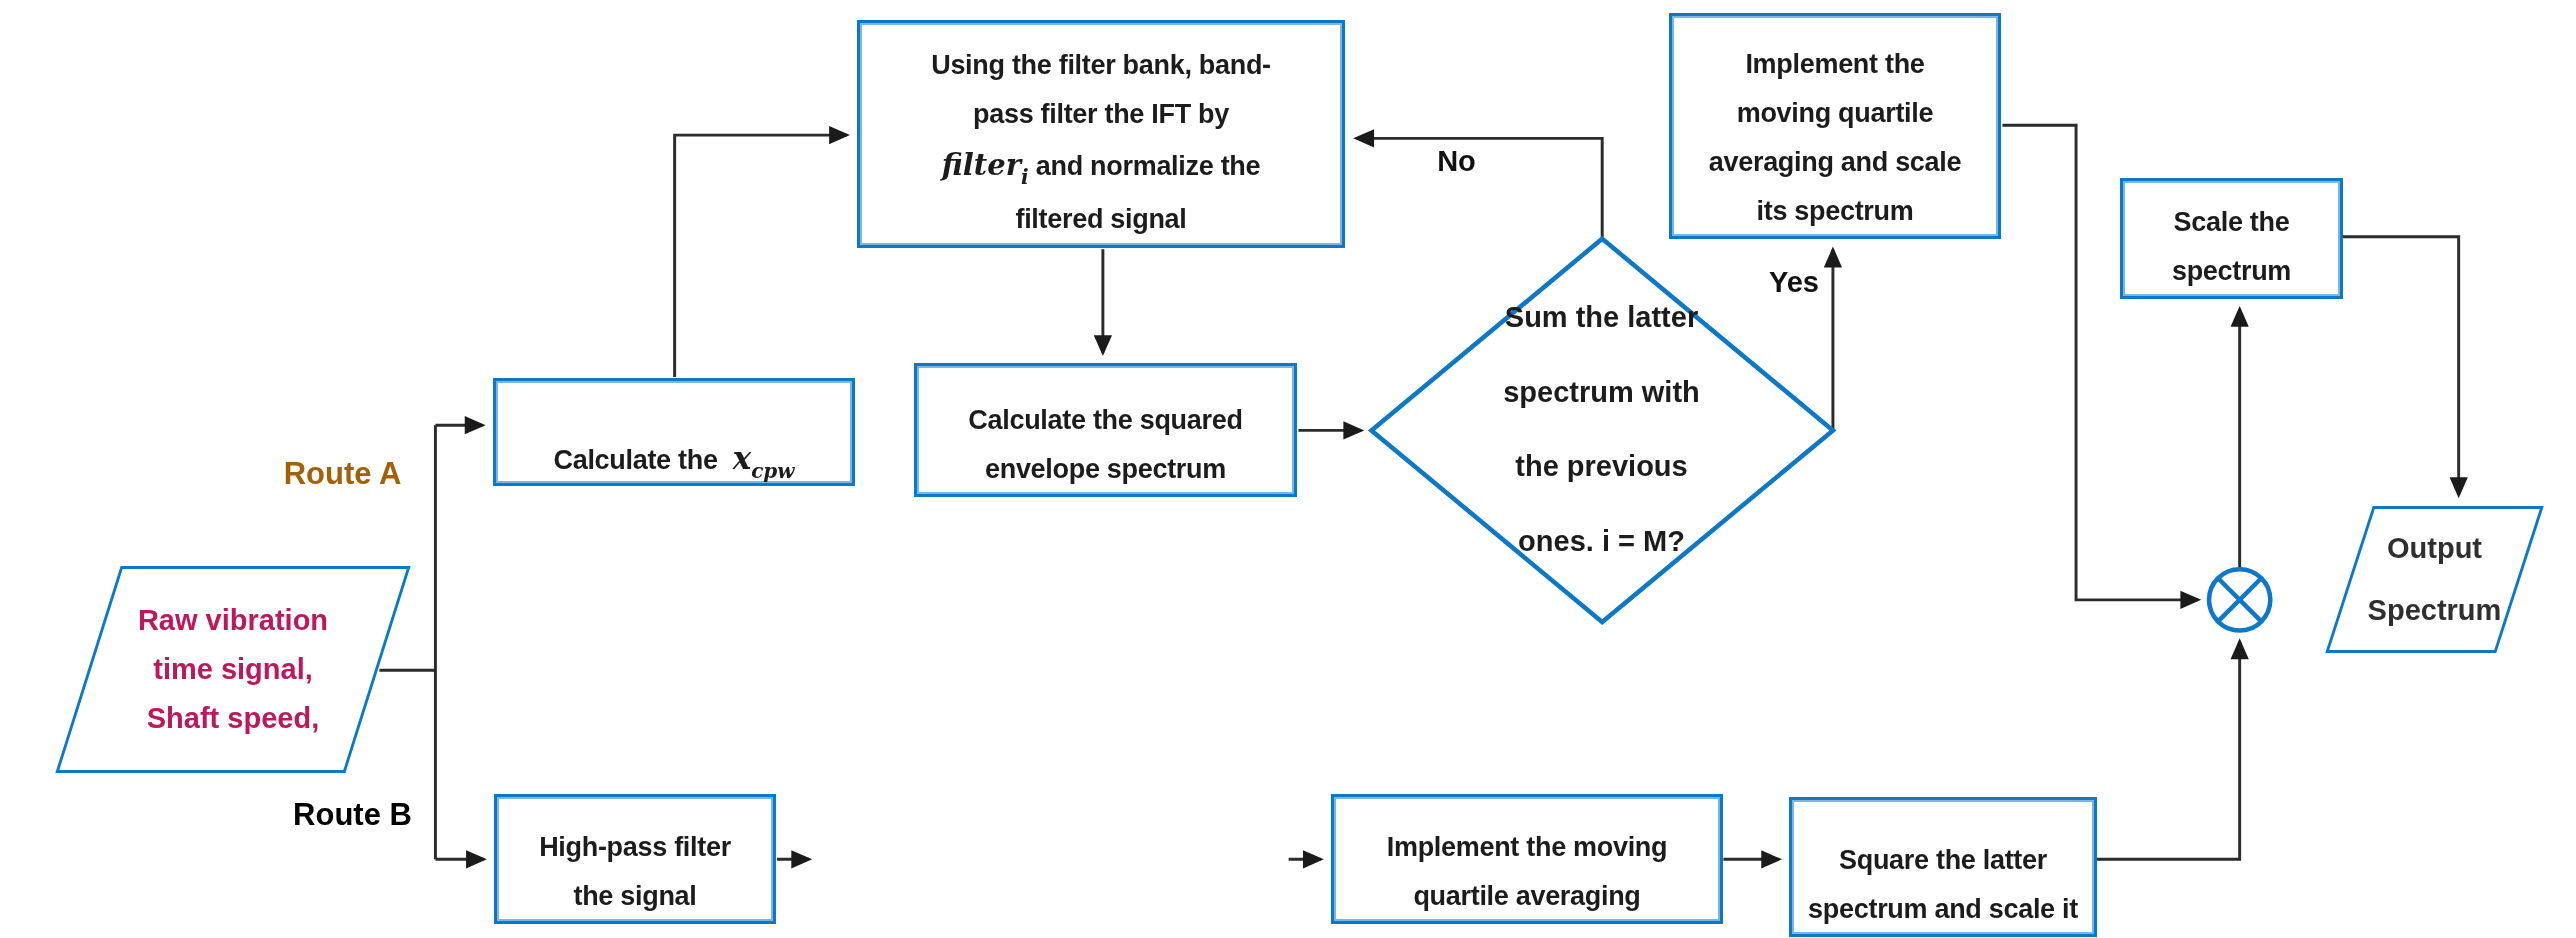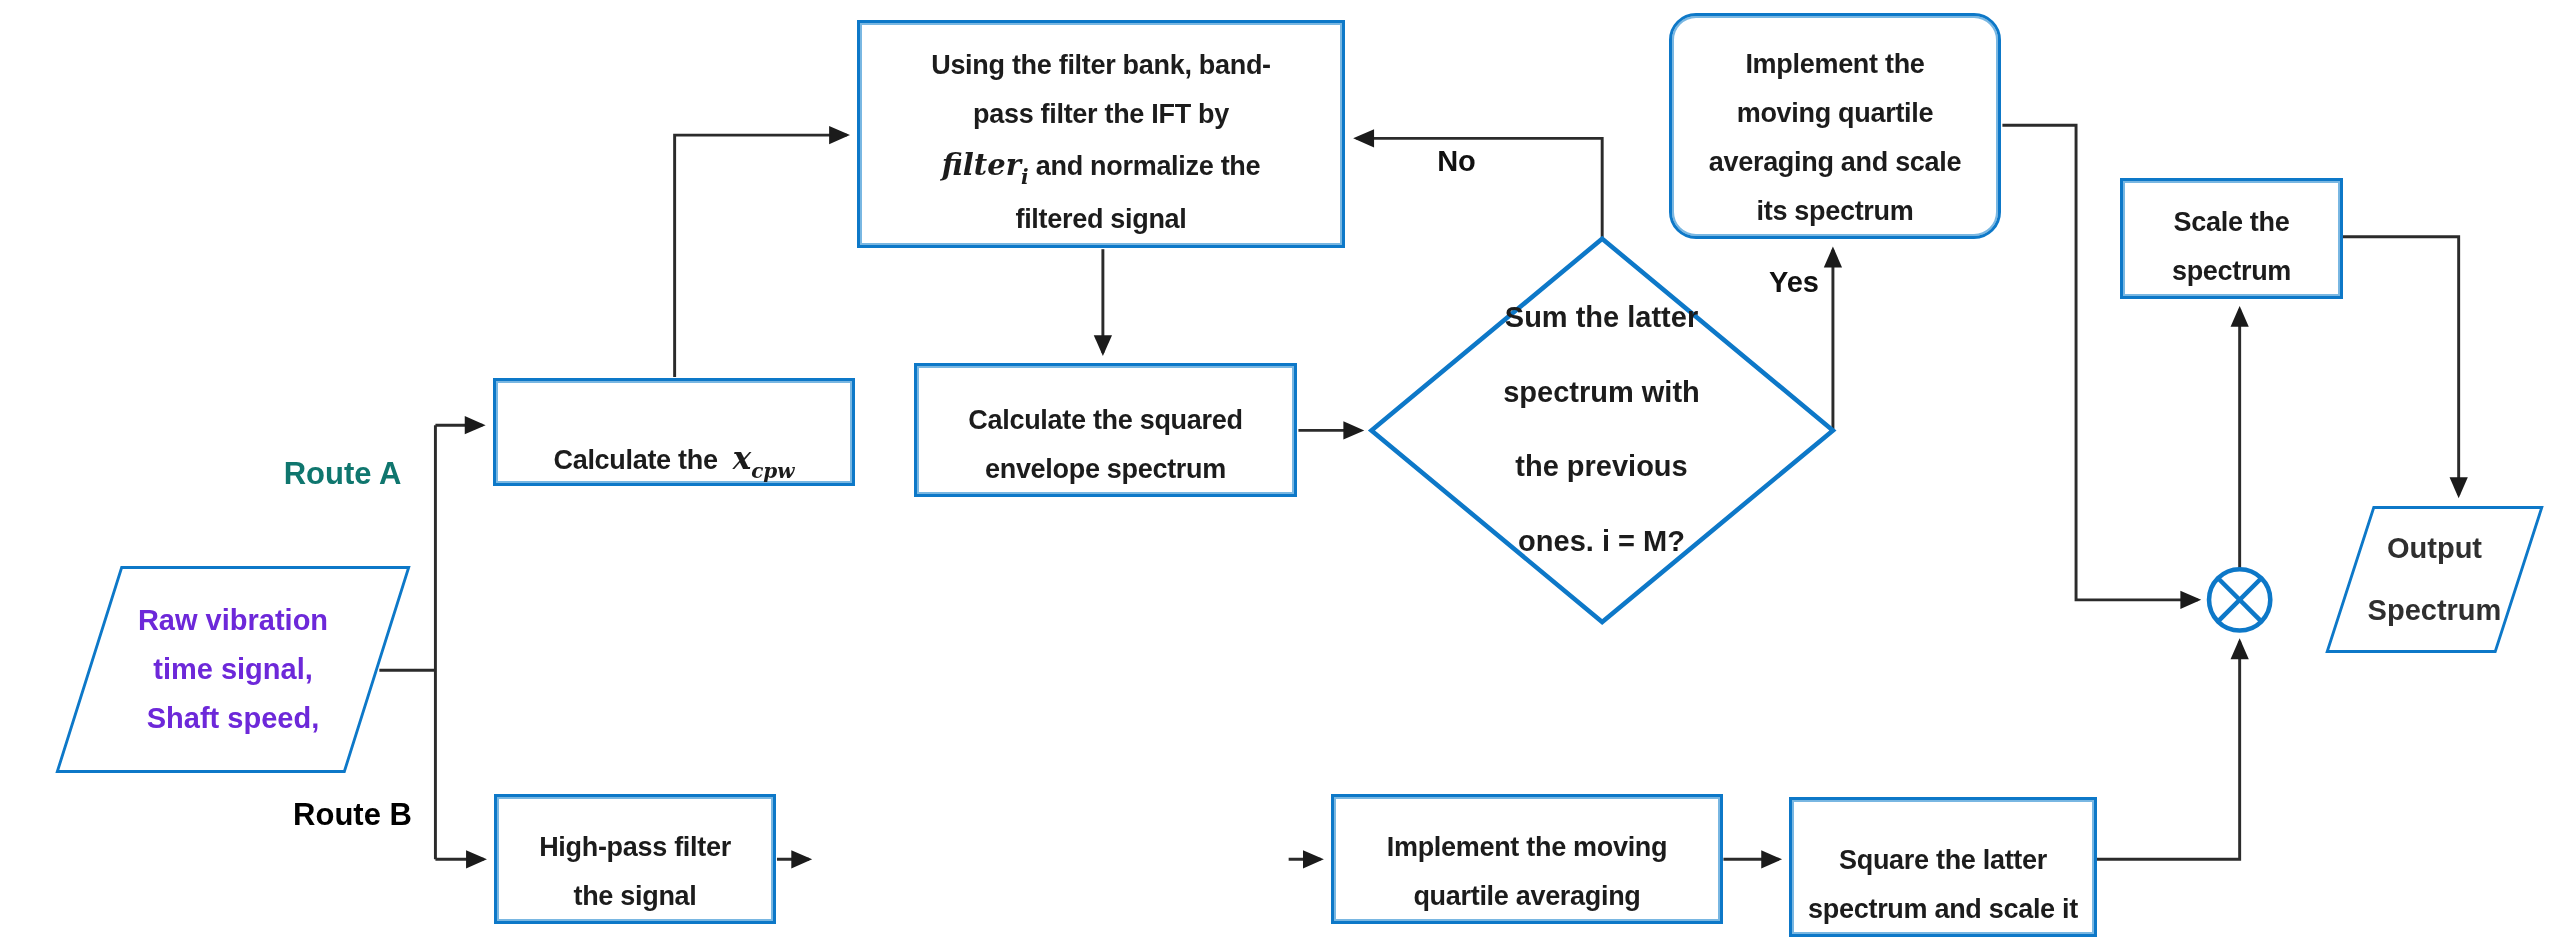--- a/index.html
+++ b/index.html
@@ -19,21 +19,21 @@
   .mvar{font-family:"DejaVu Serif",serif;font-style:italic;font-weight:700;font-size:31px;letter-spacing:0;}
   .msub{font-family:"DejaVu Serif",serif;font-style:italic;font-weight:700;font-size:20px;vertical-align:-9px;letter-spacing:0;}
   .para-wrap{position:absolute;z-index:2;}
   .para-bg{
     position:absolute;left:0;top:0;right:0;bottom:0;background:#fff;
     border:3.9px solid #0d78c8;box-sizing:border-box;
   }
   .para-text{
     position:absolute;left:-26px;right:-26px;top:0;bottom:0;z-index:2;
     display:flex;flex-direction:column;align-items:center;justify-content:center;
-    font-weight:700;font-size:29px;text-align:center;color:#6d28d9;
+    font-weight:700;font-size:29px;text-align:center;color:#be185d;
   }
   .para-text>div{line-height:1.7;white-space:nowrap;}
   .diamond-text{
     position:absolute;z-index:3;display:flex;flex-direction:column;align-items:center;justify-content:space-between;
     font-weight:700;font-size:29px;text-align:center;
   }
   .diamond-text>div{line-height:1.72;white-space:nowrap;}
 </style>
 </head>
 <body>
@@ -86,21 +86,21 @@
 
   <div class="para-wrap" style="left:88px;top:566px;width:290px;height:207px;">
     <div class="para-bg" style="transform:skewX(-17.5deg);"></div>
     <div class="para-text">
       <div>Raw vibration</div>
       <div>time signal,</div>
       <div>Shaft speed,</div>
     </div>
   </div>
 
-  <div class="plain" style="left:261px;top:456px;width:163px;font-size:31px;color:#0f766e;">Route A</div>
+  <div class="plain" style="left:261px;top:456px;width:163px;font-size:31px;color:#a16207;">Route A</div>
   <div class="plain" style="left:271px;top:797px;width:163px;font-size:31px;color:#000000;">Route B</div>
 
   <div class="node" style="left:493px;top:378px;width:362px;height:108px;">
     <div style="white-space:nowrap;">
       <span>Calculate the</span>
       <span class="mvar" style="margin-left:7.8px;">x</span><span class="msub">cpw</span>
     </div>
   </div>
 
   <div class="node" style="left:857px;top:19.6px;width:488px;height:228px;">
@@ -122,21 +122,21 @@
   <div class="diamond-text" style="left:1414px;top:293px;width:375px;height:274px;">
     <div>Sum the latter</div>
     <div>spectrum with</div>
     <div>the previous</div>
     <div>ones. i = M?</div>
   </div>
 
   <div class="plain" style="left:1401px;top:145px;width:111px;font-size:29px;">No</div>
   <div class="plain" style="left:1695px;top:266px;width:124px;font-size:29px;text-align:right;">Yes</div>
 
-  <div class="node" style="left:1669px;top:13px;width:332px;height:226px;border-radius:27px;">
+  <div class="node" style="left:1669px;top:13px;width:332px;height:226px;">
     <div class="lines">
       <div>Implement the</div>
       <div>moving quartile</div>
       <div>averaging and scale</div>
       <div>its spectrum</div>
     </div>
   </div>
 
   <div class="node" style="left:2120px;top:178px;width:223px;height:121px;">
     <div class="lines">

